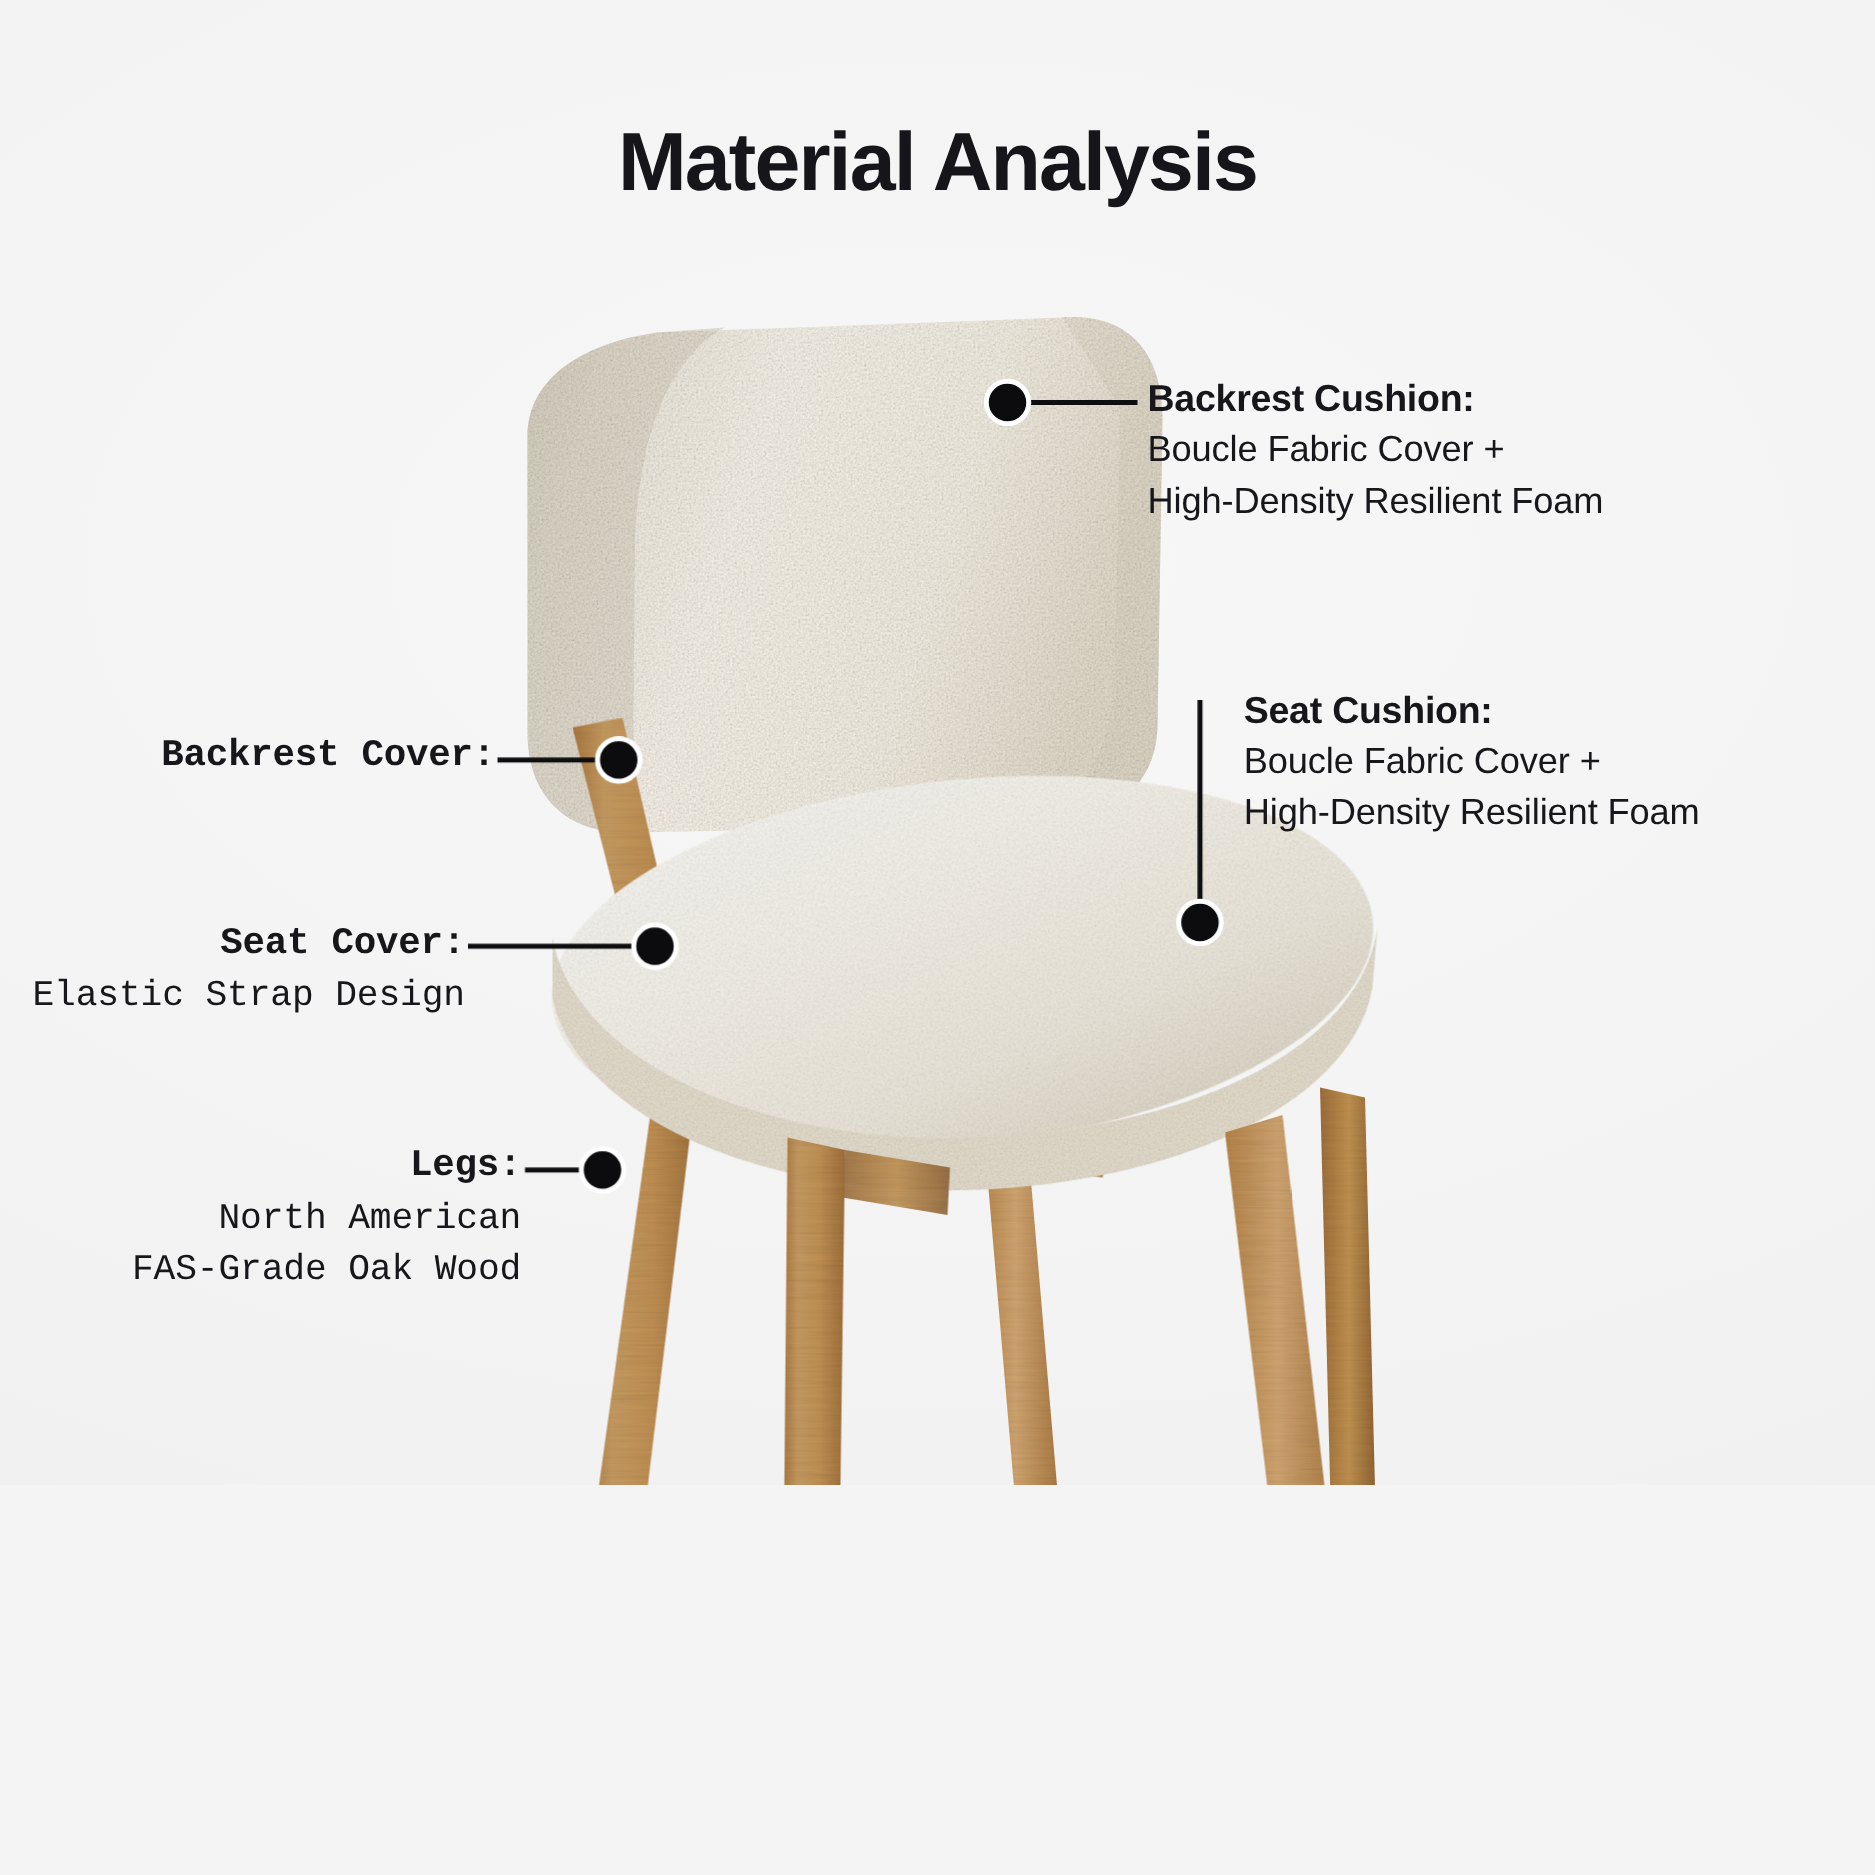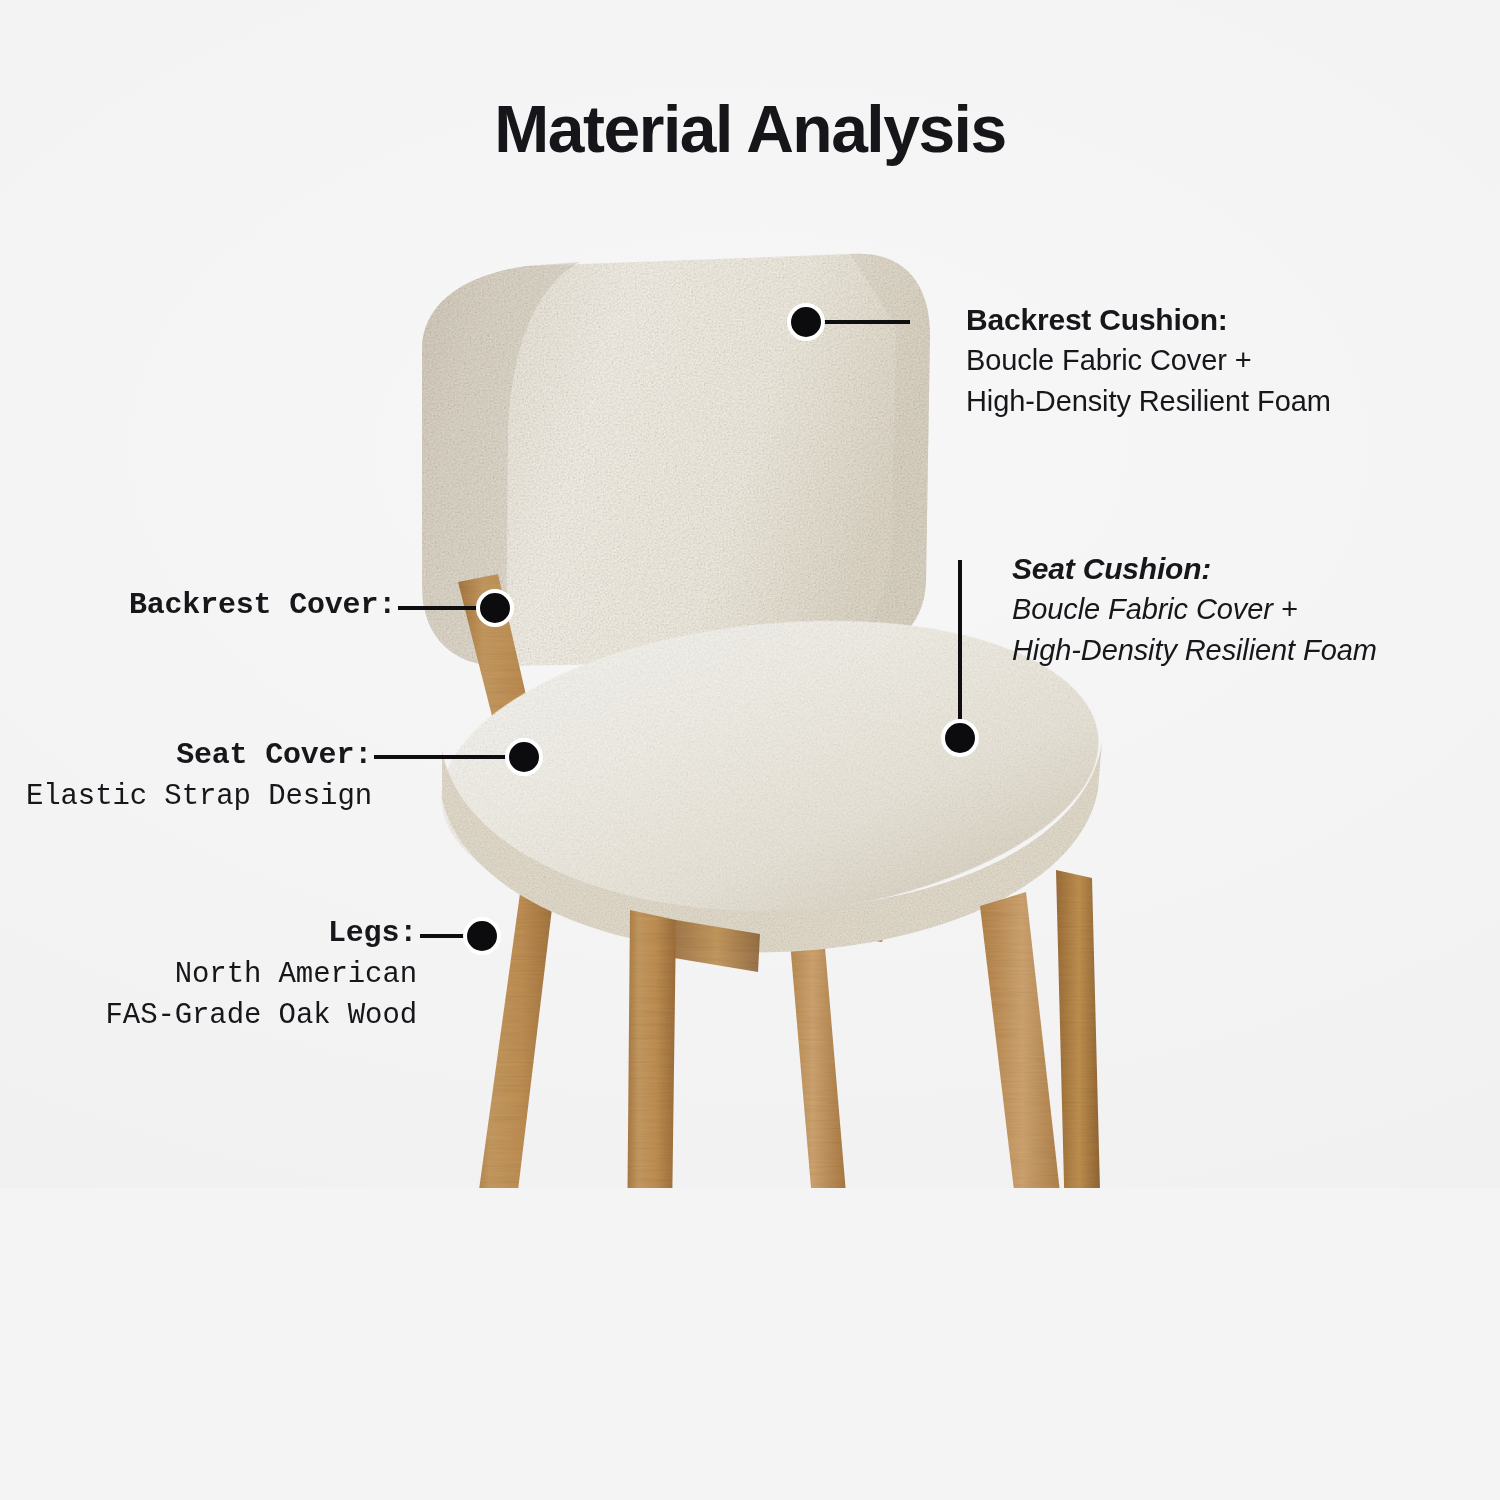--- a/index.html
+++ b/index.html
@@ -45,25 +45,25 @@
     font-size:29px;
     white-space:nowrap;
   }
   .callout .hd{
     font-weight:bold;
     font-size:30px;
     letter-spacing:-0.2px;
     display:block;
   }
   .callout .ln{display:block;letter-spacing:-0.1px;}
-  .callout.right{text-align:left;margin-left:48px;}
+  .callout.right{text-align:left;}
   .callout.left{text-align:right;font-family:Liberation Mono, monospace;}
 
   #co-backrest-cushion{left:918px;top:299px;}
-  #co-seat-cushion{left:964px;top:548px;font-style:italic;}
+  #co-seat-cushion{left:995px;top:548px;}
   #co-backrest-cover{right:1104px;top:585px;}
   #co-seat-cover{right:1128px;top:735px;}
   #co-legs{right:1083px;top:913px;}
 
   
   .leader{position:absolute;background:#0e0e10;}
   .leader.h{height:4px;}
   .leader.v{width:4px;}
 
   .dot{

